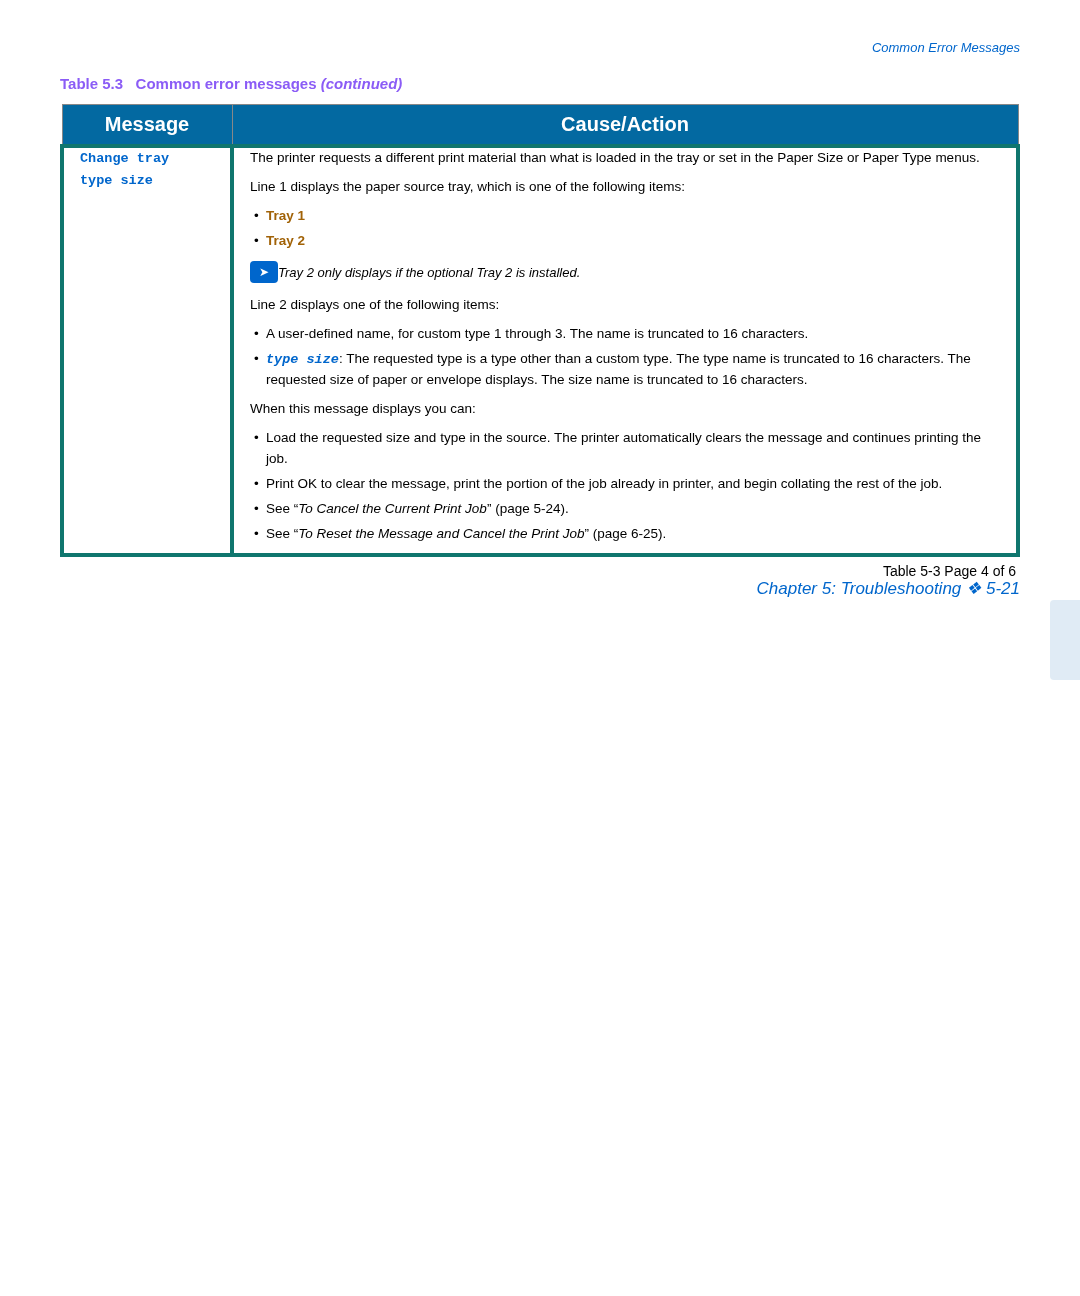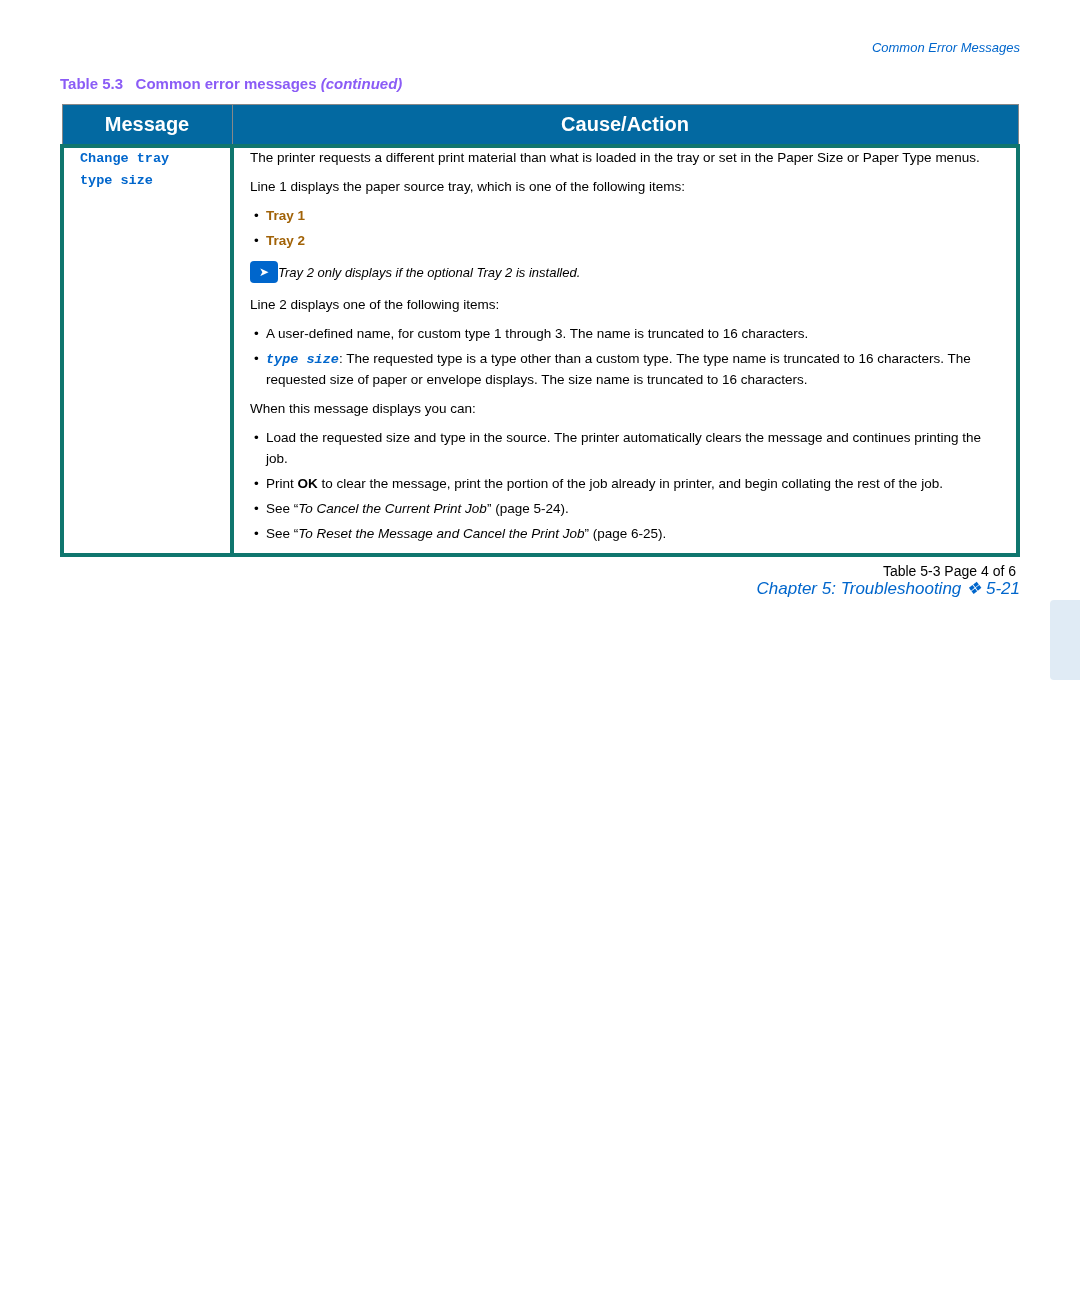--- a/index.html
+++ b/index.html
@@ -141,21 +141,21 @@
     }
 
     .inline-code {
       font-family: 'Courier New', Courier, monospace;
       font-weight: bold;
       color: #0066cc;
       font-style: italic;
     }
 
     .bold-text {
-      font-weight: bold;
+      font-weight: normal;
       text-align: center;
     }
 
     .italic-link {
       font-style: italic;
     }
 
     .table-footer {
       text-align: right;
       font-size: 14px;

